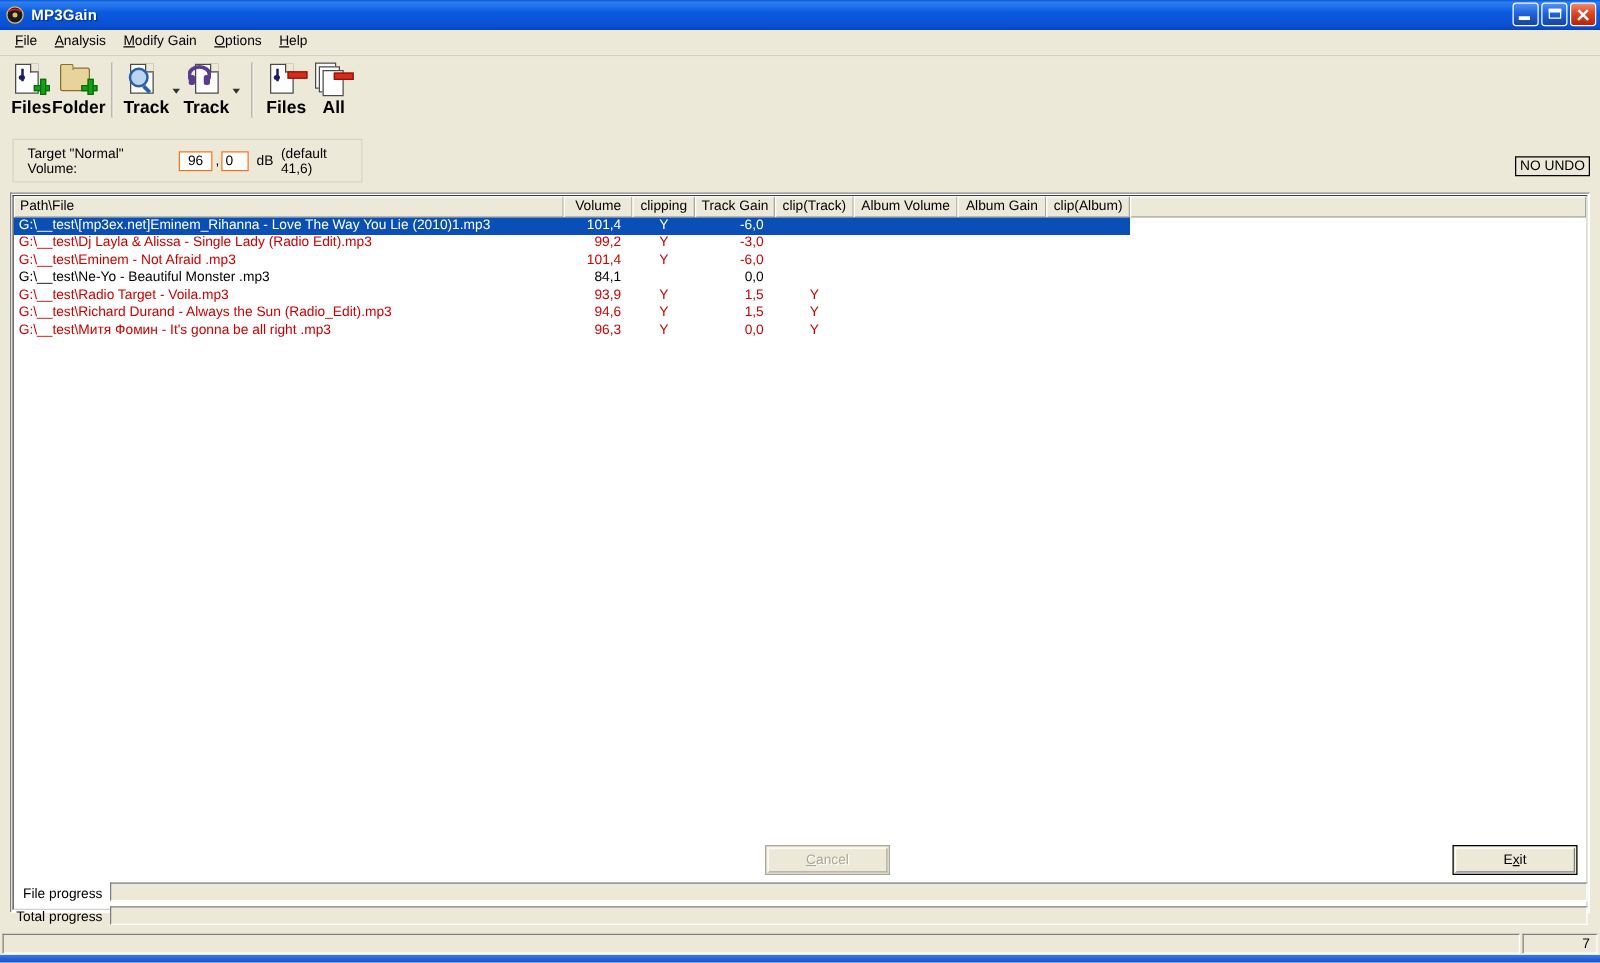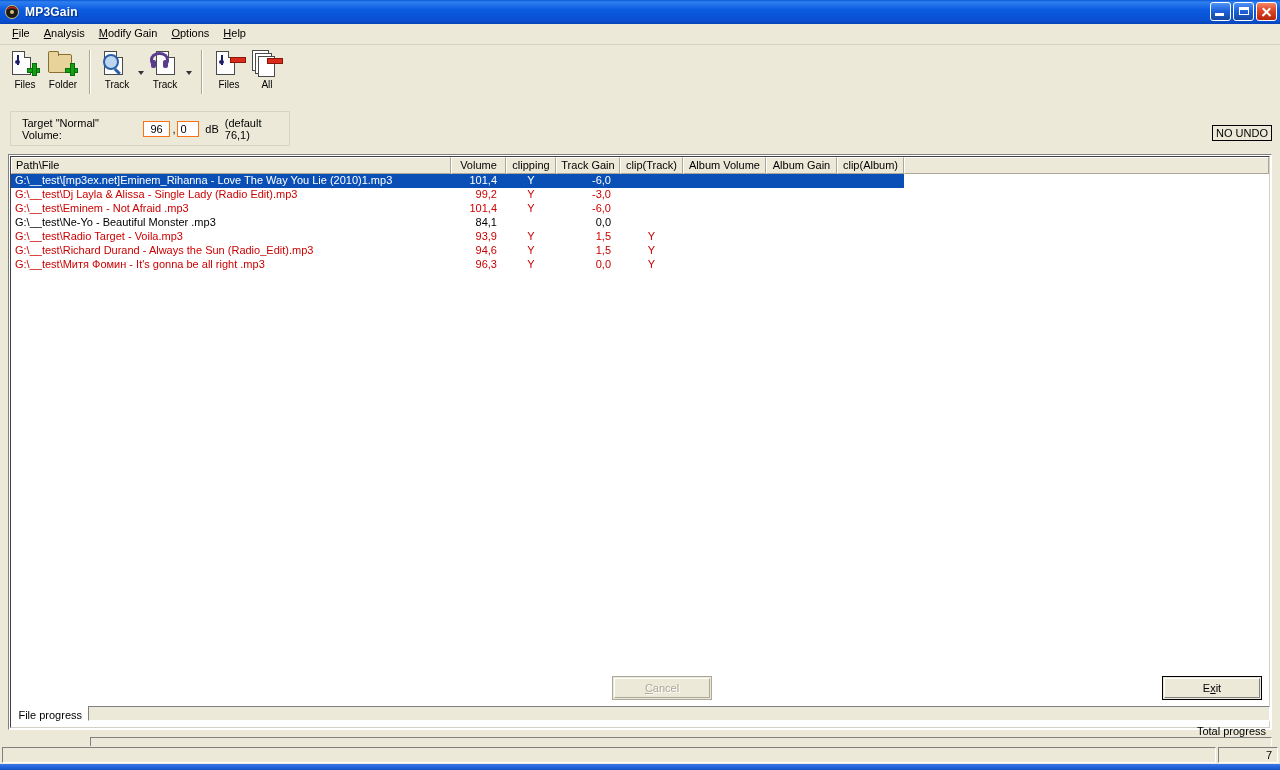--- a/index.html
+++ b/index.html
@@ -42,21 +42,21 @@
     height:18px;background:#ece9d8;display:flex;align-items:center;
     padding-left:5px;box-sizing:border-box;
   }
   .menuitem{padding:1px 7px;color:#000;font-size:11px;cursor:default;}
   .menuitem u{text-decoration:underline;}
   .mline{height:2px;background:#ece9d8;border-bottom:1px solid #d6d2c2;}
   
   .toolbar{height:54px;background:#ece9d8;display:flex;align-items:flex-start;padding:3px 0 0 6px;box-sizing:border-box;}
   .tbtn{width:38px;display:flex;flex-direction:column;align-items:center;cursor:default;}
   .tbtn .glyph{height:30px;width:34px;position:relative;}
-  .tbtn .lbl{font-size:10px;color:#000;line-height:12px;margin-top:1px;}
+  .tbtn .lbl{font-size:14px;color:#000;line-height:12px;margin-top:1px;font-weight:bold;}
   .tsep{width:1px;height:44px;background:#aca899;margin:2px 7px 0 7px;border-right:1px solid #fff;}
   .tarrow{width:10px;height:44px;display:flex;align-items:center;justify-content:center;padding-top:6px;box-sizing:border-box;}
   .tarrow b{
     width:0;height:0;border-left:3.5px solid transparent;border-right:3.5px solid transparent;
     border-top:4px solid #333;display:block;
   }
   
   .doc{position:absolute;left:4px;top:3px;width:17px;height:22px;background:#fdfdfd;border:1px solid #4a4a4a;}
   .doc:after{content:"";position:absolute;right:-1px;top:-1px;width:6px;height:6px;background:#ece9d8;border-left:1px solid #4a4a4a;border-bottom:1px solid #4a4a4a;}
   .folder{position:absolute;left:2px;top:6px;width:22px;height:17px;background:#e8d49a;border:1px solid #8a6e2f;border-radius:1px 2px 2px 2px;}
@@ -259,21 +259,21 @@
   </div>
 
 </div>
 
 <div class="targetbox">
   <span class="t-lbl">Target "Normal" Volume:</span>
   <span class="spin left">96</span>
   <span class="t-lbl">,</span>
   <span class="spin right">0</span>
   <span class="t-lbl" style="margin-left:4px;">dB</span>
-  <span class="t-lbl" style="margin-left:6px;">(default 76,1)</span>
+  <span class="t-lbl" style="margin-left:6px;">(default 41,6)</span>
 </div>
 
 <div class="noundo">NO UNDO</div>
 
 <div class="listwrap">
   <div class="listinner">
     <div class="hdr" id="list-header">
         <div class="hcell" style="width: 440px;">Path\File</div>
         <div class="hcell num" style="width: 55px;">Volume</div>
         <div class="hcell num" style="width: 50px;">clipping</div>
@@ -365,21 +365,21 @@
 </div>
 <div class="btn" style="left:1162px;top:676px;width:100px;">
   <span class="inner"></span>
   <span>E<u>x</u>it</span>
 </div>
 
 <div class="progrow" style="left:0;top:706px;width:1272px;">
   <span class="plabel">File progress</span>
   <span class="pbar" style="width:1182px;"></span>
 </div>
-<div class="progrow" style="left:0;top:725px;width:1272px;flex-direction:column;">
+<div class="progrow" style="left:0;top:725px;width:1272px;">
   <span class="plabel">Total progress</span>
   <span class="pbar" style="width:1182px;"></span>
 </div>
 
 <div class="statusbar">
   <span class="spanel main"></span>
   <span class="spanel count">7</span>
 </div>
 <div class="taskbar"></div>
 

